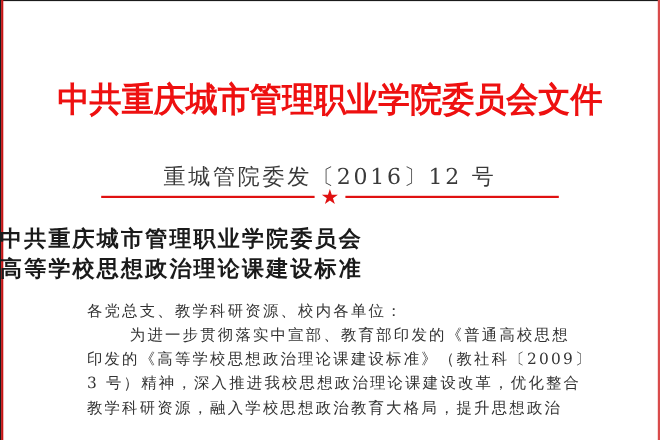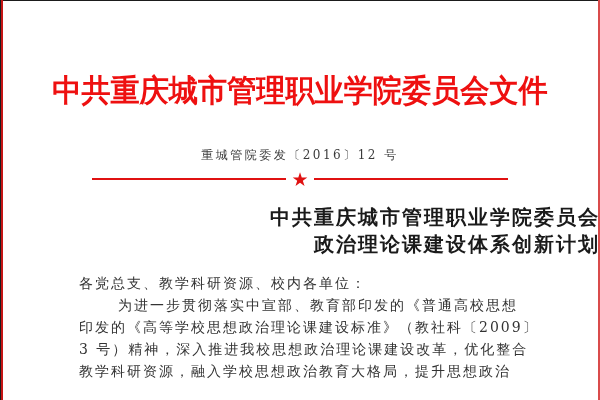--- a/index.html
+++ b/index.html
@@ -41,21 +41,21 @@
     color: #ee1010;
     letter-spacing: 0px;
     transform: scaleX(0.94);
     transform-origin: 50% 50%;
     white-space: nowrap;
   }
   .doc-number {
     position: absolute; left: 0; top: 147px;
     width: 600px;
     text-align: center;
-    font-size: 12px;
+    font-size: 20px;
     letter-spacing: 2.5px;
     color: #3a3a3a;
     white-space: nowrap;
   }
   .divider {
     position: absolute; left: 0; top: 168px;
     width: 600px; height: 22px;
     display: flex;
     justify-content: center;
     align-items: center;
@@ -68,21 +68,21 @@
   .divider .star {
     color: #e01111;
     font-size: 19px;
     line-height: 19px;
     margin: 0 5px;
     display: inline-block;
   }
   .doc-title {
     position: absolute; left: 0; top: 204px;
     width: 600px;
-    text-align: right;
+    text-align: left;
     font-size: 20px;
     font-weight: bold;
     color: #1a1a1a;
     letter-spacing: 2px;
     line-height: 27px;
     white-space: nowrap;
   }
   .body-text {
     position: absolute; left: 79px; top: 272px;
     width: 445px;
@@ -113,21 +113,21 @@
   <div class="doc-number">重城管院委发〔2016〕12 号</div>
 
   <div class="divider">
     <span class="rule"></span>
     <span class="star">★</span>
     <span class="rule"></span>
   </div>
 
   <div class="doc-title">
     <div>中共重庆城市管理职业学院委员会</div>
-    <div>政治理论课建设体系创新计划</div>
+    <div>高等学校思想政治理论课建设标准</div>
   </div>
 
   <div class="body-text">
     <div class="line">各党总支、教学科研资源、校内各单位：</div>
     <div class="line indent">为进一步贯彻落实中宣部、教育部印发的《普通高校思想</div>
     <div class="line">印发的《高等学校思想政治理论课建设标准》（教社科〔2009〕</div>
     <div class="line">3 号）精神，深入推进我校思想政治理论课建设改革，优化整合</div>
     <div class="line">教学科研资源，融入学校思想政治教育大格局，提升思想政治</div>
   </div>
 </div>

